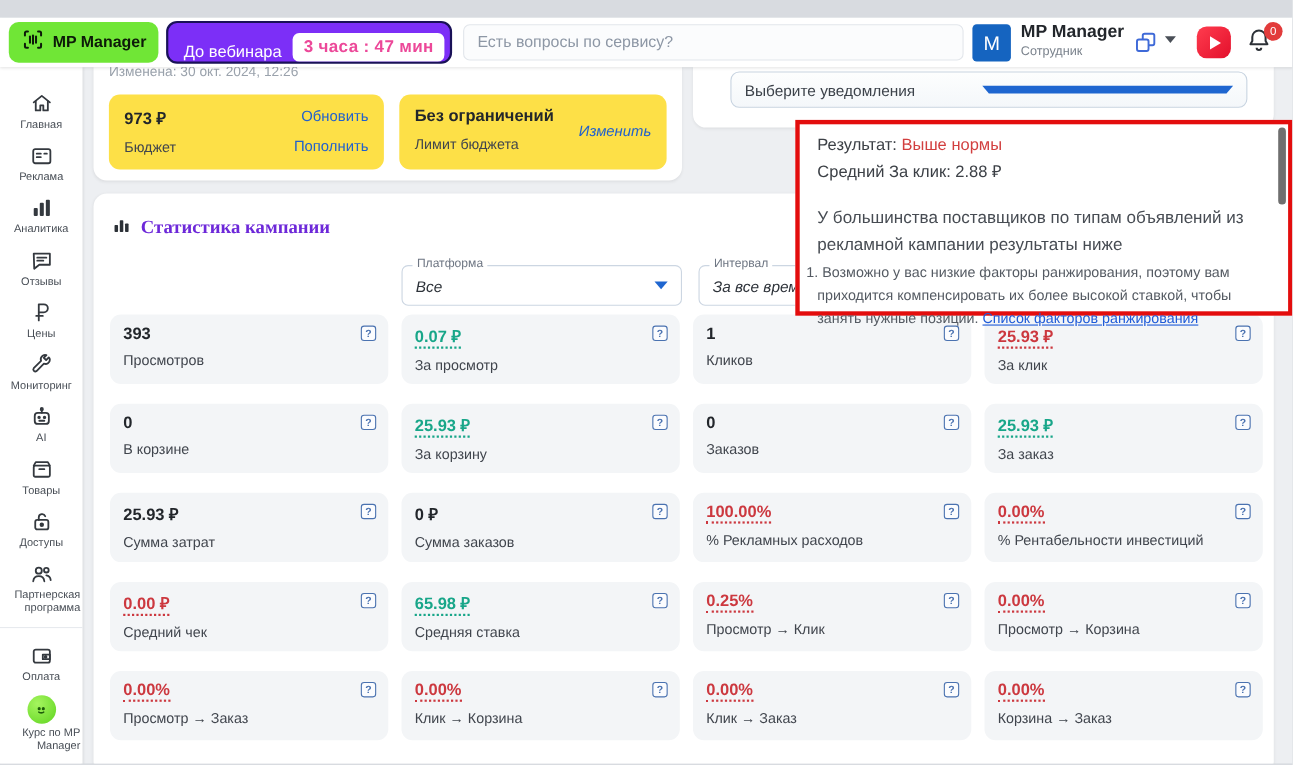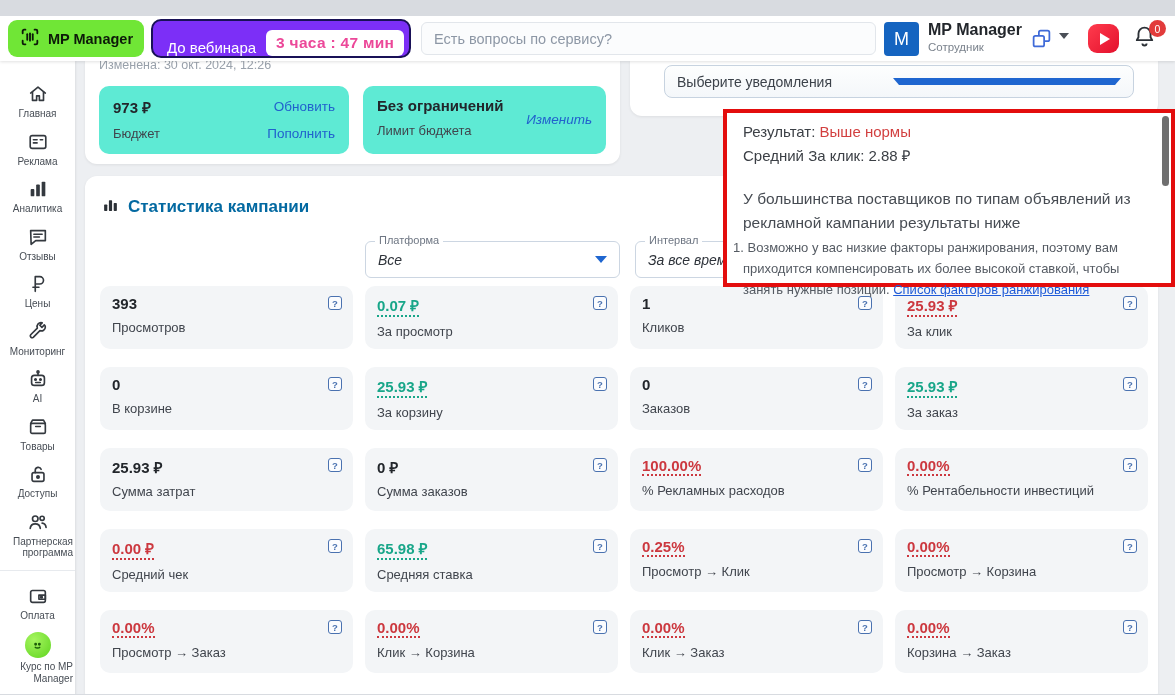--- a/index.html
+++ b/index.html
@@ -71,21 +71,21 @@
   .side-div { width:75px; height:1px; background:#e7eaee; margin:10px 0 14px; }
   .course-circle {
     width:26px; height:26px; border-radius:50%;
     background:radial-gradient(circle at 35% 30%, #a5f55f, #5fd41f);
     display:flex; align-items:center; justify-content:center;
   }
   
   .panel { position:absolute; background:#fff; box-shadow:0 1px 3px rgba(0,0,0,.07); }
   #budget-panel { left:85px; top:45px; width:535px; height:103px; border-radius:0 0 12px 12px; overflow:hidden; }
   .modified { position:absolute; left:14px; top:-3px; font-size:12.5px; color:#9aa2ac; }
-  .mini-card { position:absolute; top:25px; height:68px; background:#5eead4; border-radius:10px; padding:11px 14px; }
+  .mini-card { position:absolute; top:25px; height:68px; background:#fde047; border-radius:10px; padding:11px 14px; }
   .mini-val { font-size:15px; font-weight:700; color:#22262b; }
   .mini-lbl { font-size:13px; color:#40454d; margin-top:9px; }
   .blue-link { color:#2161cd; font-size:13.5px; cursor:pointer; text-decoration:none; }
   #notif-panel { left:630px; top:45px; width:528px; height:55px; border-radius:0 0 12px 12px; }
   .notif-select {
     position:absolute; left:34px; top:4px; width:470px; height:33px;
     border:1px solid #c7d3e0; border-radius:8px; background:linear-gradient(#fdfefe,#f4f7fa);
     display:flex; align-items:center; padding:0 12px; cursor:pointer;
   }
   .notif-select span { font-size:14px; color:#3c424a; flex:1; }
@@ -99,21 +99,21 @@
   .tt-line1 .tt-red { color:#d23f3f; }
   .tt-line2 { font-size:15px; color:#3c4046; margin-top:5px; }
   .tt-head { font-size:15.5px; color:#474c53; line-height:1.55; margin-top:22px; width:420px; }
   .tt-item { font-size:13px; color:#555b63; line-height:1.62; margin-top:2px; width:412px; }
   .tt-item .num { margin-left:-10px; }
   .tt-link { color:#1f5bd8; text-decoration:underline; cursor:pointer; }
   .tt-scroll { position:absolute; right:2px; top:3px; width:7px; height:70px; background:#6f6f6f; border-radius:4px; }
   
   #stats-panel { left:85px; top:160px; width:1073px; height:528px; border-radius:12px; }
   .stats-head { position:absolute; left:17px; top:20px; display:flex; align-items:center; gap:9px; }
-  .stats-title { font-size:17px; font-weight:700; color:#0369a1; }
+  .stats-title { font-size:17px; font-weight:700; color:#6d28d9;font-family:Liberation Serif, serif; }
   .filter {
     position:absolute; top:65px; height:37px; border:1px solid #ccd6e2; border-radius:6px;
     background:#fff; display:flex; align-items:center; padding:0 12px; cursor:pointer;
   }
   .filter-label {
     position:absolute; top:-8px; left:9px; background:#fff; padding:0 4px;
     font-size:11px; color:#6e7683;
   }
   .filter-value { font-size:14px; color:#2e333a; flex:1;font-style:italic; }
   #filter-platform { left:280px; width:255px; }

